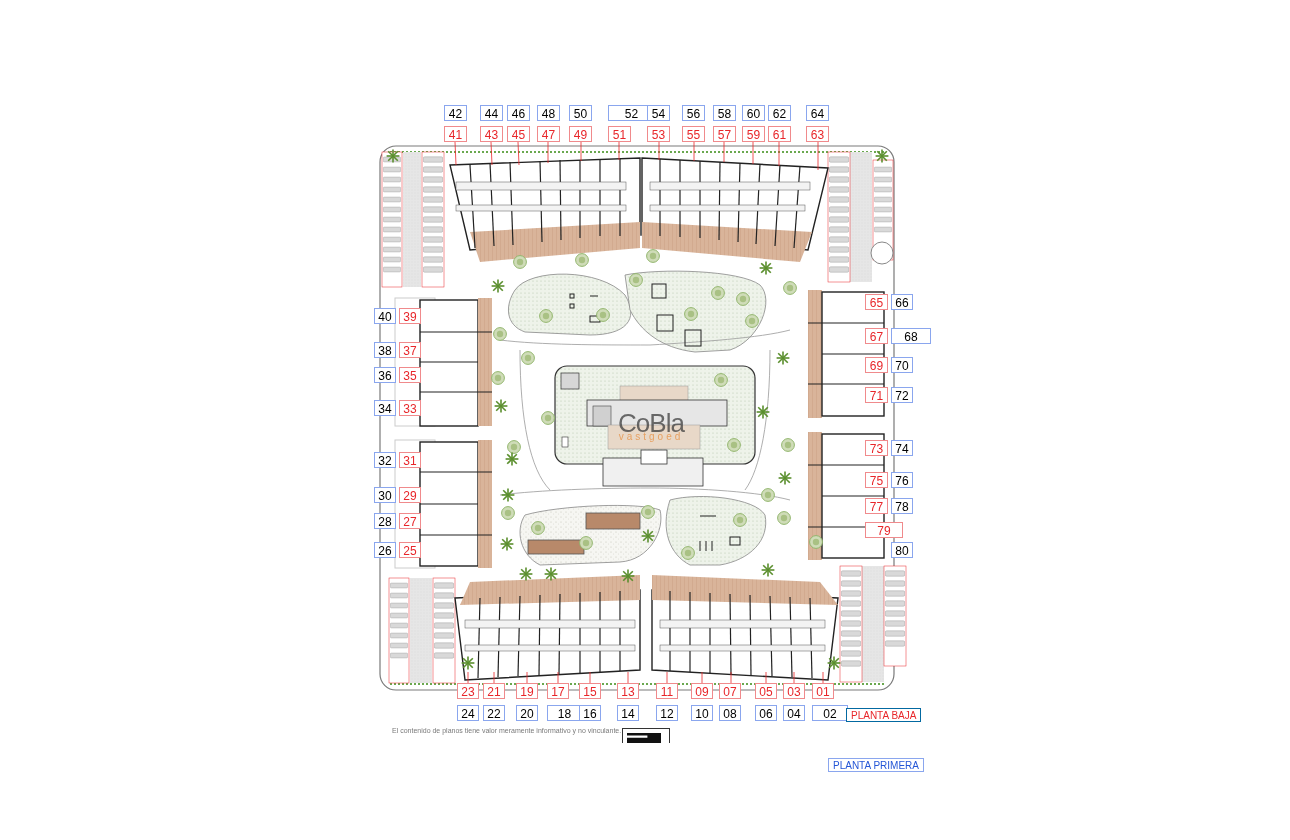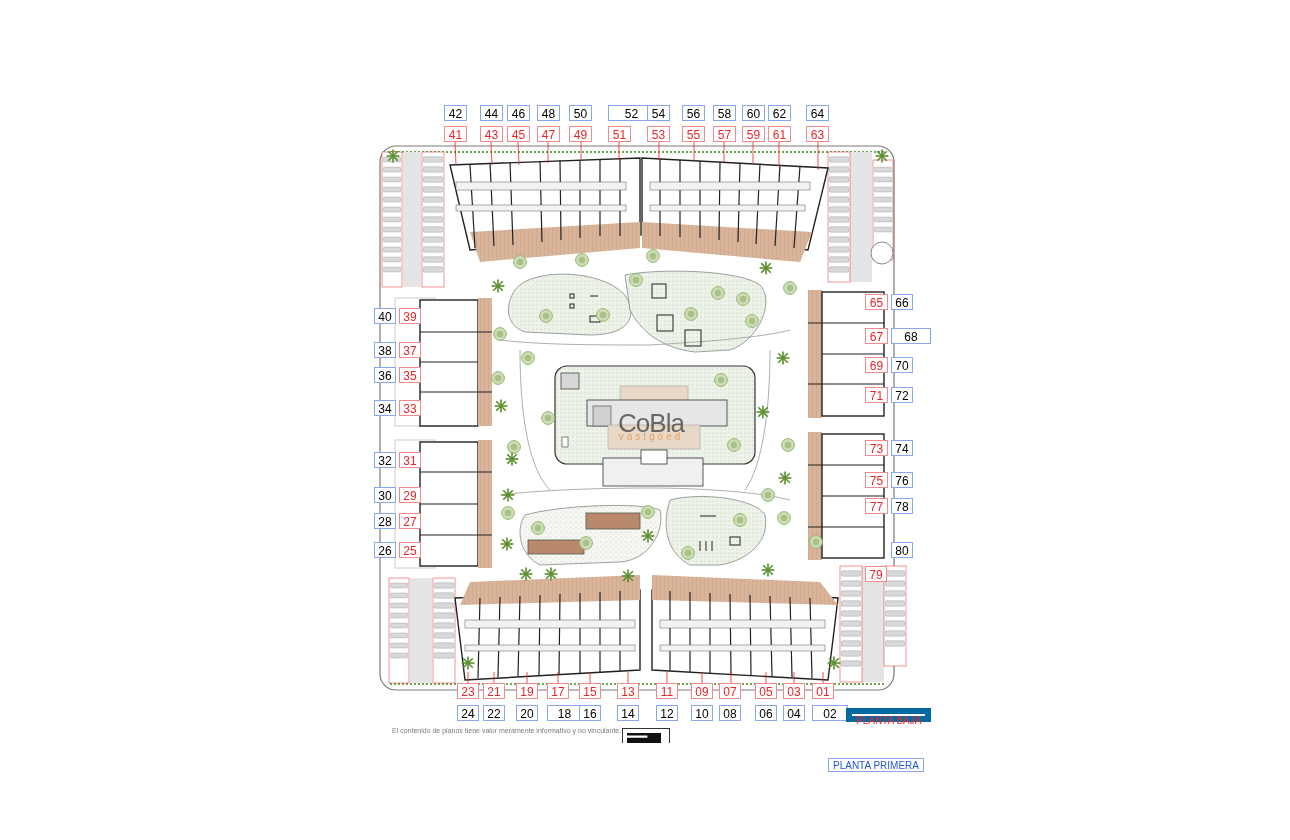--- a/index.html
+++ b/index.html
@@ -2,21 +2,21 @@
 <html><head>
 <meta charset="utf-8">
 <style>
   html,body{margin:0;padding:0;background:#ffffff;}
   body{width:1290px;height:840px;position:relative;overflow:hidden;font-family:"Liberation Sans",sans-serif;}
   .plan{position:absolute;left:0;top:0;width:1290px;height:840px;}
   .lbl{position:absolute;height:16px;line-height:16px;font-size:12px;text-align:center;background:#fff;box-sizing:border-box;padding:0 2px;}
   .lbl.bj{color:#e8262a;border:1px solid #f08a8c;}
   .lbl.pp{color:#000000;border:1px solid #8aa6ee;}
   .legend{position:absolute;font-size:10px;height:14px;line-height:13px;padding:0 4px;background:#fff;box-sizing:border-box;}
-  .legend.bj{color:#e8262a;border:6px solid #0369a1;}
+  .legend.bj{color:#e8262a;border:1px solid #0369a1;}
   .legend.pp{color:#2456d6;border:1px solid #8aa6ee;}
   .disclaimer{position:absolute;left:392px;top:727px;font-size:7px;color:#7a7a7a;white-space:nowrap;}
   .logo-box{position:absolute;left:622px;top:728px;width:46px;height:14px;border:1px solid #333;border-bottom:none;background:#fff;overflow:hidden;}
   .logo-box .bar{position:absolute;left:4px;top:4px;width:34px;height:12px;background:#111;clip-path:polygon(0 0,100% 0,100% 100%,0 100%,0 40%,60% 40%,60% 20%,0 20%);}
   .watermark{position:absolute;left:606px;top:410px;width:90px;text-align:center;}
   .watermark .big{font-size:26px;color:rgba(60,60,60,0.75);letter-spacing:-1px;line-height:26px;}
   .watermark .small{font-size:10px;color:rgba(230,150,80,0.85);letter-spacing:3px;line-height:10px;margin-top:-4px;}
 </style>
 </head>
 <body>
@@ -424,21 +424,21 @@
 <div class="lbl bj" style="left:399px;top:513px;width:22px">27</div>
 <div class="lbl bj" style="left:399px;top:542px;width:22px">25</div>
 
 <div class="lbl bj" style="left:865px;top:294px;width:23px">65</div>
 <div class="lbl bj" style="left:865px;top:328px;width:23px">67</div>
 <div class="lbl bj" style="left:865px;top:357px;width:23px">69</div>
 <div class="lbl bj" style="left:865px;top:387px;width:23px">71</div>
 <div class="lbl bj" style="left:865px;top:440px;width:23px">73</div>
 <div class="lbl bj" style="left:865px;top:472px;width:23px">75</div>
 <div class="lbl bj" style="left:865px;top:498px;width:23px">77</div>
-<div class="lbl bj" style="left:865px;top:566px;width:22px">79</div>
+<div class="lbl bj" style="left:865px;top:522px;width:38px">79</div>
 
 <div class="lbl pp" style="left:891px;top:294px;width:22px">66</div>
 <div class="lbl pp" style="left:891px;top:328px;width:40px">68</div>
 <div class="lbl pp" style="left:891px;top:357px;width:22px">70</div>
 <div class="lbl pp" style="left:891px;top:387px;width:22px">72</div>
 <div class="lbl pp" style="left:891px;top:440px;width:22px">74</div>
 <div class="lbl pp" style="left:891px;top:472px;width:22px">76</div>
 <div class="lbl pp" style="left:891px;top:498px;width:22px">78</div>
 <div class="lbl pp" style="left:891px;top:542px;width:22px">80</div>
 

